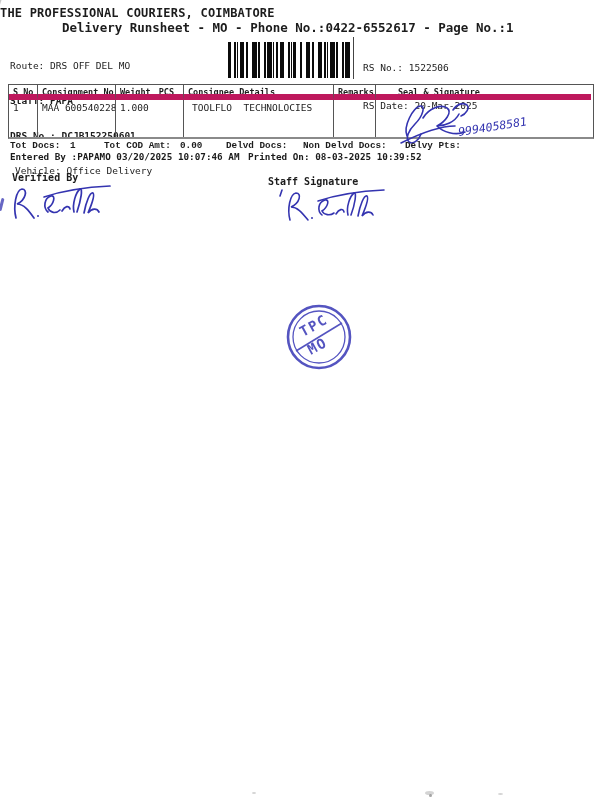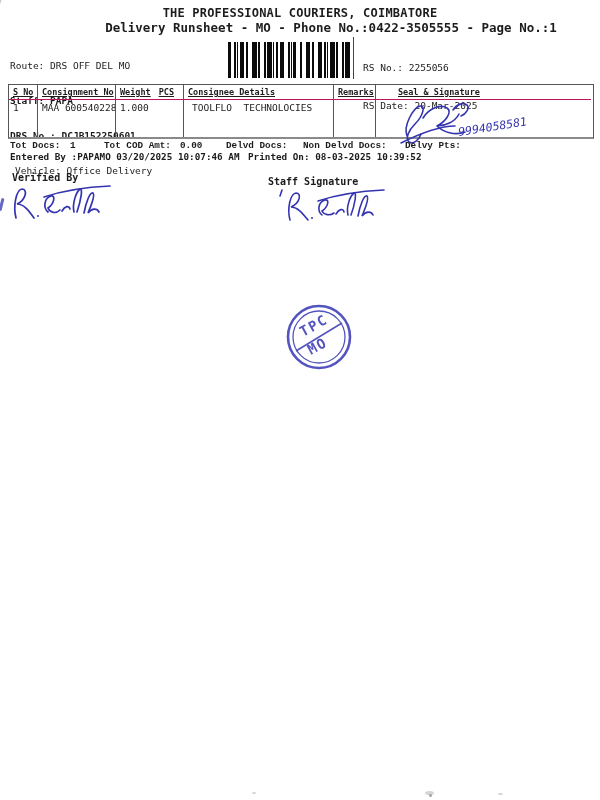--- a/index.html
+++ b/index.html
@@ -1,38 +1,38 @@
 <!DOCTYPE html>
 <html><head>
 <meta charset="utf-8">
 <style>
   html,body{margin:0;padding:0;background:#fff;}
   #page{position:relative;width:600px;height:800px;background:#ffffff;overflow:hidden;
         font-family:"DejaVu Sans Mono","Liberation Mono",monospace;color:#1c1c1c;}
   .abs{position:absolute;}
-  .title-line{left:0;width:600px;text-align:center;font-weight:700;}
+  .title-line{left:0;width:600px;font-weight:700;}
   #doc-title{top:6px;font-size:12px;letter-spacing:.2px;}
   #doc-subtitle{top:20px;font-size:12.5px;padding-left:62px;box-sizing:border-box;}
   #info-left{left:10px;top:37px;font-size:9.5px;line-height:11.6px;white-space:pre;}
   #info-left .bold{font-weight:700;}
   #info-left .indent{padding-left:5px;}
   #barcode{left:228px;top:42px;width:126px;height:36px;background-color:#fff;
     background-image:
       repeating-linear-gradient(90deg,#0b0b0b 0 2px,transparent 2px 6px),
       repeating-linear-gradient(90deg,#0b0b0b 0 1px,transparent 1px 9px),
       repeating-linear-gradient(90deg,#0b0b0b 0 3px,transparent 3px 13px);}
   #rs-box{left:353px;top:37px;height:42px;border-left:1px solid #444;padding-left:9px;
           font-size:9.5px;line-height:12.5px;white-space:pre;}
   
   #consign-table{left:8px;top:84px;width:584px;border:1px solid #555;border-bottom:2px solid #8a8a8a;
     display:grid;grid-template-columns:29px 78px 68px 150px 42px 215px;grid-template-rows:15px 37px;
     box-sizing:content-box;}
   .cell{border-right:1px solid #555;padding:2px 3px 0 4px;overflow:hidden;}
   .cell:nth-child(6n){border-right:none;}
-  .hcell{font-size:8.5px;font-weight:700;border-bottom:1px solid #be185d;white-space:nowrap;text-decoration:underline;}
+  .hcell{font-size:8.5px;font-weight:700;border-bottom:6px solid #be185d;white-space:nowrap;text-decoration:underline;}
   .dcell{font-size:9.5px;white-space:pre;}
   .split{display:flex;justify-content:space-between;}
   .hcell.split{padding-right:9px;}
   .dcell.split{padding-right:17px;gap:44px;}
   .seal-head{padding-left:22px;}
   
   .tot{top:140px;font-size:9.3px;font-weight:700;white-space:pre;font-family:Liberation Mono, monospace;}
   .ent{top:151px;font-size:9.3px;font-weight:700;white-space:pre;}
   .siglabel{font-size:10px;font-weight:700;}
   svg.inksvg{position:absolute;overflow:visible;}
@@ -42,33 +42,33 @@
   #edge-ink-mark{left:0px;top:198px;width:3px;height:13px;background:#3434b0;
      transform:rotate(14deg);opacity:.75;border-radius:2px;}
   .smudge{background:#c9c9c9;border-radius:50%;opacity:.8;}
 </style>
 </head>
 <body>
 
 <div id="page">
 
   <div class="abs title-line" id="doc-title">THE PROFESSIONAL COURIERS, COIMBATORE</div>
-  <div class="abs title-line" id="doc-subtitle">Delivery Runsheet - MO - Phone No.:0422-3505555 - Page No.:1</div>
+  <div class="abs title-line" id="doc-subtitle">Delivery Runsheet - MO - Phone No.:0422-6552617 - Page No.:1</div>
 
   <div class="abs" id="info-left">
     <div>Route: DRS OFF DEL MO</div>
     <div class="bold">Staff: PAPA</div>
     <div class="bold">DRS No.: DCJB152250601</div>
     <div class="indent">Vehicle: Office Delivery</div>
   </div>
 
   <div class="abs" id="barcode"></div>
 
   <div class="abs" id="rs-box">
-    <div>RS No.: 2255056</div>
+    <div>RS No.: 1522506</div>
     <div>RS Date: 20-Mar-2025</div>
   </div>
 
   <div class="abs" id="consign-table">
     <div class="cell hcell">S No</div>
     <div class="cell hcell">Consignment No</div>
     <div class="cell hcell split">
       <span>Weight</span>
         <span>PCS</span>
     </div>

